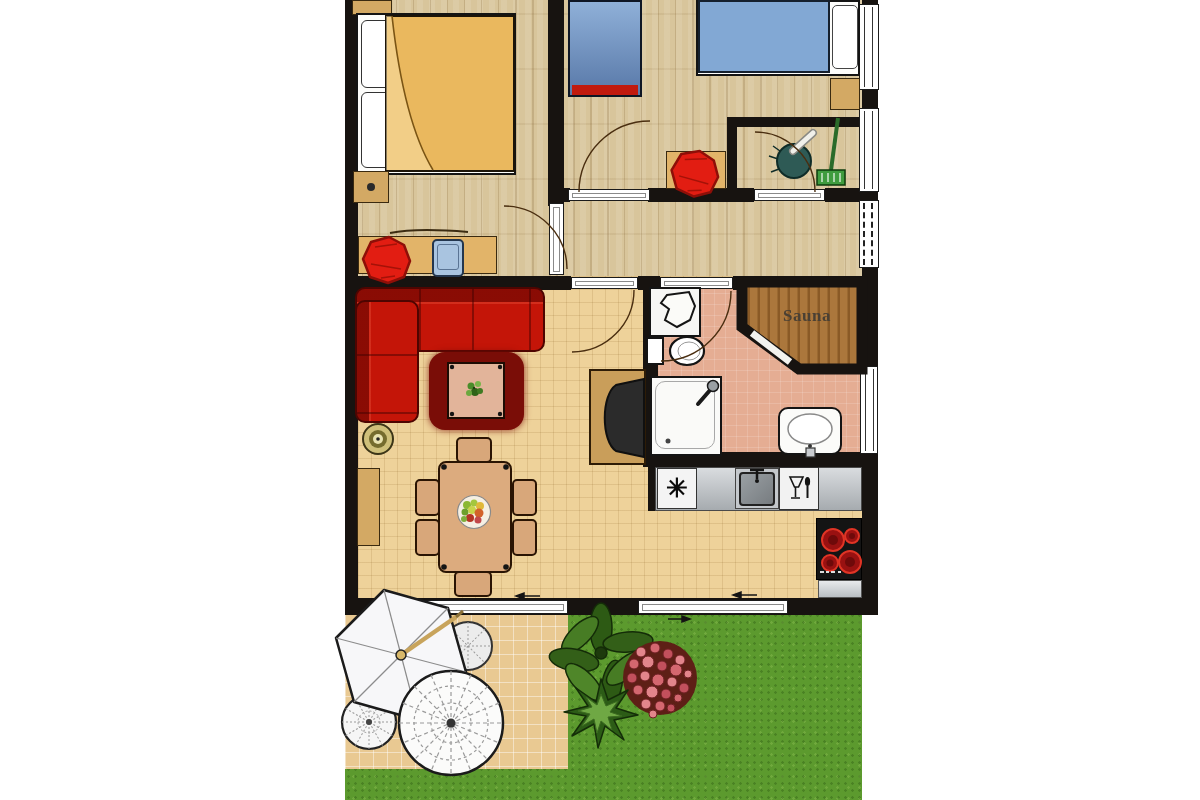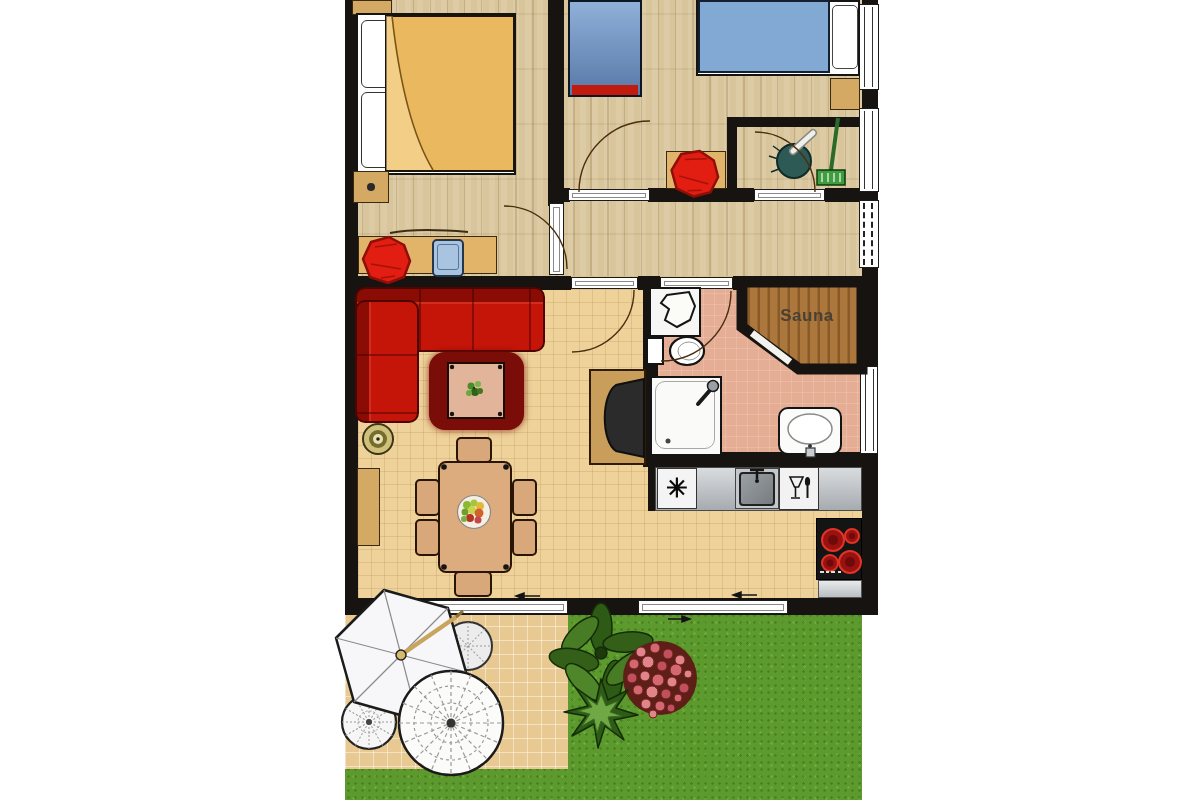--- a/index.html
+++ b/index.html
@@ -33,21 +33,21 @@
   .vwin i{position:absolute;top:2px;bottom:2px;left:4px;width:0;border-left:1.5px solid #333;display:block;}
   .vwin i.l2{left:12px;}
   .vent{background:#fff;border:1px solid #1b1b1b;}
   .vent i{position:absolute;top:2px;bottom:2px;left:3px;width:0;border-left:2px dashed #222;display:block;}
   .vent i.l2{left:11px;}
   .tan{background:var(--furniture-tan,#d3a964);border:1.5px solid #3a2a10;}
   .sofa{background-color:var(--sofa-red,#c41508);border:2.5px solid #4e0501;}
   .dchair{background:#d8a77a;border:2px solid #2a1403;border-radius:5px;}
   .appl{background:#f4f4f4;border:1.5px solid #333;}
   #sauna-label{color:#4a4034;font-size:17px;font-weight:600;letter-spacing:.5px;
-               text-align:center;line-height:22px;}
+               text-align:center;line-height:22px;font-family:Liberation Serif, serif;}
   #freezer-glyph{display:flex;align-items:center;justify-content:center;
                  font-size:26px;color:#0a0a0a;font-weight:bold;}
   svg{position:absolute;left:0;top:0;pointer-events:none;}
 </style>
 </head>
 <body>
 
 <div id="canvas">
 
   <div class="a wood" style="left:345px;top:0;width:220px;height:290px"></div>

